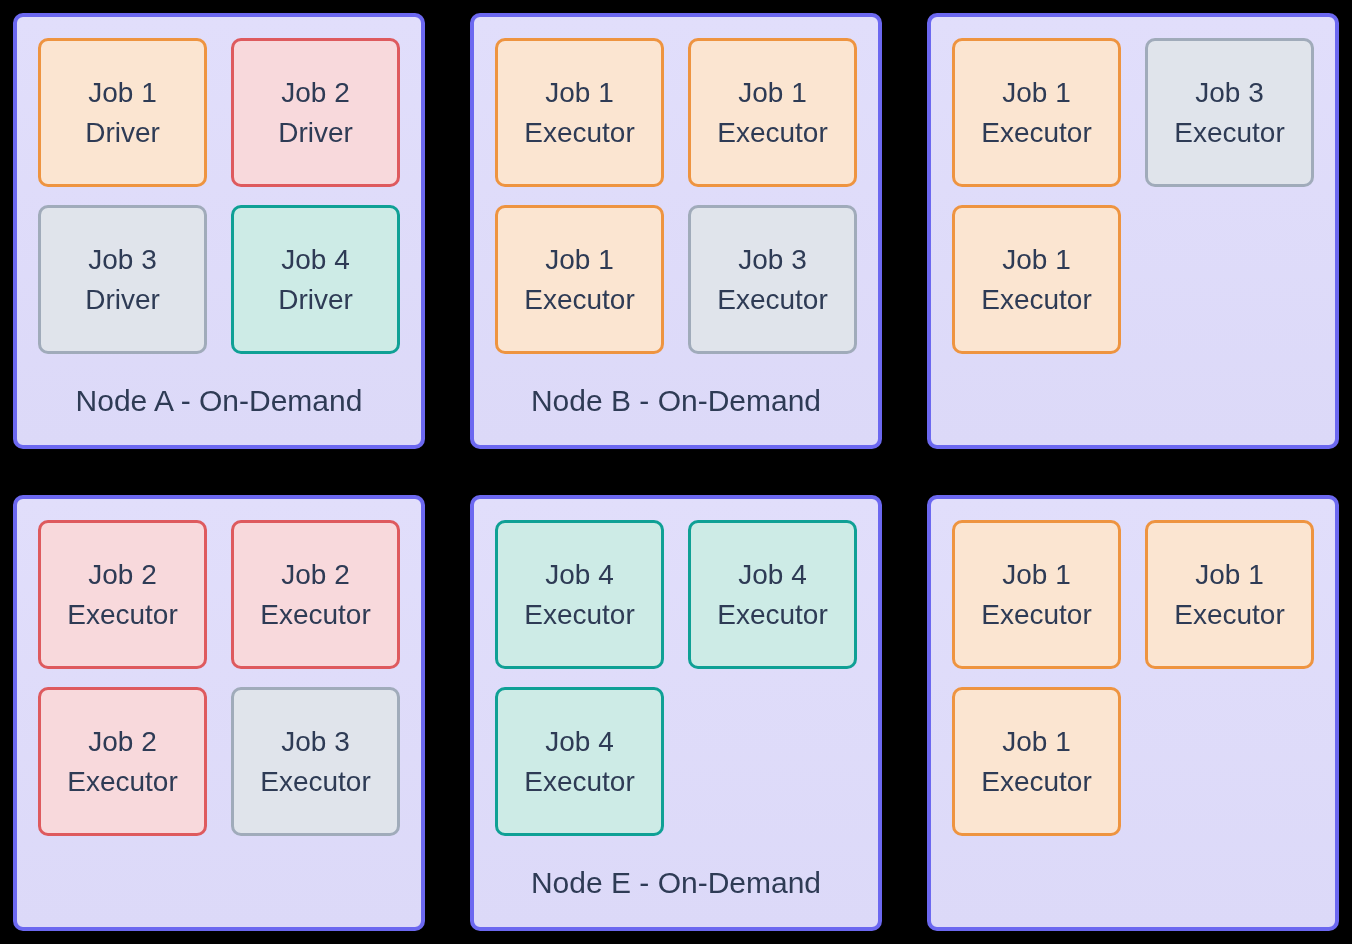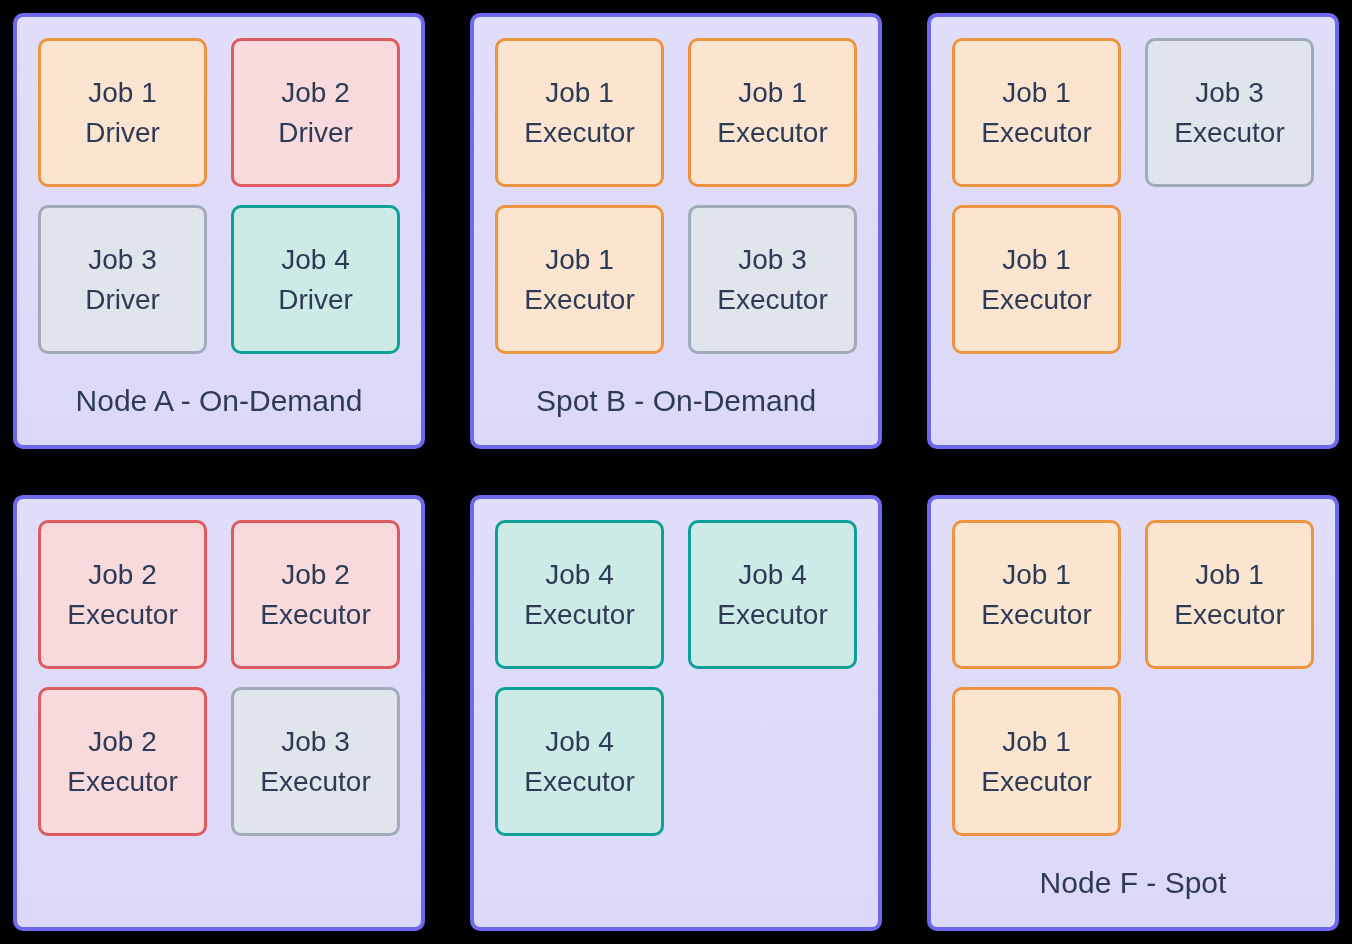--- a/index.html
+++ b/index.html
@@ -115,97 +115,97 @@
   <div class="job" style="border-color: rgb(238, 148, 64); background: rgb(251, 229, 209);">
     <div class="job-line">Job 1</div>
     <div class="job-line">Executor</div>
   </div>
 
   <div class="job" style="border-color: rgb(160, 171, 186); background: rgb(224, 228, 235);">
     <div class="job-line">Job 3</div>
     <div class="job-line">Executor</div>
   </div>
 </div>
-    <div class="node-label">Spot B - On-Demand</div>
-  </section>
-
-  <section class="node" style="background: linear-gradient(rgb(225, 222, 251) 0%, rgb(220, 217, 248) 100%); border-color: rgb(108, 104, 240);">
-    <div class="jobs">
-  <div class="job" style="border-color: rgb(238, 148, 64); background: rgb(251, 229, 209);">
-    <div class="job-line">Job 1</div>
-    <div class="job-line">Executor</div>
-  </div>
-
-  <div class="job" style="border-color: rgb(160, 171, 186); background: rgb(224, 228, 235);">
-    <div class="job-line">Job 3</div>
-    <div class="job-line">Executor</div>
-  </div>
-
-  <div class="job" style="border-color: rgb(238, 148, 64); background: rgb(251, 229, 209);">
-    <div class="job-line">Job 1</div>
-    <div class="job-line">Executor</div>
-  </div>
-</div>
-  </section>
-
-  <section class="node" style="background: linear-gradient(rgb(225, 222, 251) 0%, rgb(220, 217, 248) 100%); border-color: rgb(108, 104, 240);">
-    <div class="jobs">
-  <div class="job" style="border-color: rgb(222, 90, 94); background: rgb(248, 217, 220);">
-    <div class="job-line">Job 2</div>
-    <div class="job-line">Executor</div>
-  </div>
-
-  <div class="job" style="border-color: rgb(222, 90, 94); background: rgb(248, 217, 220);">
-    <div class="job-line">Job 2</div>
-    <div class="job-line">Executor</div>
-  </div>
-
-  <div class="job" style="border-color: rgb(222, 90, 94); background: rgb(248, 217, 220);">
-    <div class="job-line">Job 2</div>
-    <div class="job-line">Executor</div>
-  </div>
-
-  <div class="job" style="border-color: rgb(160, 171, 186); background: rgb(224, 228, 235);">
-    <div class="job-line">Job 3</div>
-    <div class="job-line">Executor</div>
-  </div>
-</div>
-  </section>
-
-  <section class="node" style="background: linear-gradient(rgb(225, 222, 251) 0%, rgb(220, 217, 248) 100%); border-color: rgb(108, 104, 240);">
-    <div class="jobs">
-  <div class="job" style="border-color: rgb(15, 160, 149); background: rgb(205, 235, 230);">
-    <div class="job-line">Job 4</div>
-    <div class="job-line">Executor</div>
-  </div>
-
-  <div class="job" style="border-color: rgb(15, 160, 149); background: rgb(205, 235, 230);">
-    <div class="job-line">Job 4</div>
-    <div class="job-line">Executor</div>
-  </div>
-
-  <div class="job" style="border-color: rgb(15, 160, 149); background: rgb(205, 235, 230);">
-    <div class="job-line">Job 4</div>
-    <div class="job-line">Executor</div>
-  </div>
-</div>
-  </section>
-
-  <section class="node" style="background: linear-gradient(rgb(225, 222, 251) 0%, rgb(220, 217, 248) 100%); border-color: rgb(108, 104, 240);">
-    <div class="jobs">
-  <div class="job" style="border-color: rgb(238, 148, 64); background: rgb(251, 229, 209);">
-    <div class="job-line">Job 1</div>
-    <div class="job-line">Executor</div>
-  </div>
-
-  <div class="job" style="border-color: rgb(238, 148, 64); background: rgb(251, 229, 209);">
-    <div class="job-line">Job 1</div>
-    <div class="job-line">Executor</div>
-  </div>
-
-  <div class="job" style="border-color: rgb(238, 148, 64); background: rgb(251, 229, 209);">
-    <div class="job-line">Job 1</div>
-    <div class="job-line">Executor</div>
-  </div>
-</div>
-    <div class="node-label">Node F - Spot</div>
+    <div class="node-label">Node B - On-Demand</div>
+  </section>
+
+  <section class="node" style="background: linear-gradient(rgb(225, 222, 251) 0%, rgb(220, 217, 248) 100%); border-color: rgb(108, 104, 240);">
+    <div class="jobs">
+  <div class="job" style="border-color: rgb(238, 148, 64); background: rgb(251, 229, 209);">
+    <div class="job-line">Job 1</div>
+    <div class="job-line">Executor</div>
+  </div>
+
+  <div class="job" style="border-color: rgb(160, 171, 186); background: rgb(224, 228, 235);">
+    <div class="job-line">Job 3</div>
+    <div class="job-line">Executor</div>
+  </div>
+
+  <div class="job" style="border-color: rgb(238, 148, 64); background: rgb(251, 229, 209);">
+    <div class="job-line">Job 1</div>
+    <div class="job-line">Executor</div>
+  </div>
+</div>
+  </section>
+
+  <section class="node" style="background: linear-gradient(rgb(225, 222, 251) 0%, rgb(220, 217, 248) 100%); border-color: rgb(108, 104, 240);">
+    <div class="jobs">
+  <div class="job" style="border-color: rgb(222, 90, 94); background: rgb(248, 217, 220);">
+    <div class="job-line">Job 2</div>
+    <div class="job-line">Executor</div>
+  </div>
+
+  <div class="job" style="border-color: rgb(222, 90, 94); background: rgb(248, 217, 220);">
+    <div class="job-line">Job 2</div>
+    <div class="job-line">Executor</div>
+  </div>
+
+  <div class="job" style="border-color: rgb(222, 90, 94); background: rgb(248, 217, 220);">
+    <div class="job-line">Job 2</div>
+    <div class="job-line">Executor</div>
+  </div>
+
+  <div class="job" style="border-color: rgb(160, 171, 186); background: rgb(224, 228, 235);">
+    <div class="job-line">Job 3</div>
+    <div class="job-line">Executor</div>
+  </div>
+</div>
+  </section>
+
+  <section class="node" style="background: linear-gradient(rgb(225, 222, 251) 0%, rgb(220, 217, 248) 100%); border-color: rgb(108, 104, 240);">
+    <div class="jobs">
+  <div class="job" style="border-color: rgb(15, 160, 149); background: rgb(205, 235, 230);">
+    <div class="job-line">Job 4</div>
+    <div class="job-line">Executor</div>
+  </div>
+
+  <div class="job" style="border-color: rgb(15, 160, 149); background: rgb(205, 235, 230);">
+    <div class="job-line">Job 4</div>
+    <div class="job-line">Executor</div>
+  </div>
+
+  <div class="job" style="border-color: rgb(15, 160, 149); background: rgb(205, 235, 230);">
+    <div class="job-line">Job 4</div>
+    <div class="job-line">Executor</div>
+  </div>
+</div>
+    <div class="node-label">Node E - On-Demand</div>
+  </section>
+
+  <section class="node" style="background: linear-gradient(rgb(225, 222, 251) 0%, rgb(220, 217, 248) 100%); border-color: rgb(108, 104, 240);">
+    <div class="jobs">
+  <div class="job" style="border-color: rgb(238, 148, 64); background: rgb(251, 229, 209);">
+    <div class="job-line">Job 1</div>
+    <div class="job-line">Executor</div>
+  </div>
+
+  <div class="job" style="border-color: rgb(238, 148, 64); background: rgb(251, 229, 209);">
+    <div class="job-line">Job 1</div>
+    <div class="job-line">Executor</div>
+  </div>
+
+  <div class="job" style="border-color: rgb(238, 148, 64); background: rgb(251, 229, 209);">
+    <div class="job-line">Job 1</div>
+    <div class="job-line">Executor</div>
+  </div>
+</div>
   </section>
 </main>
 
 </body></html>

